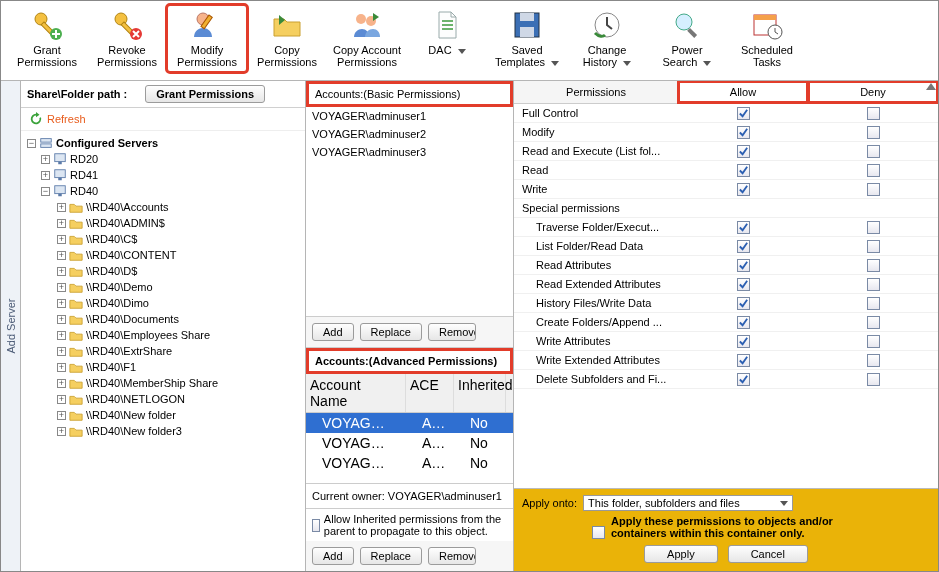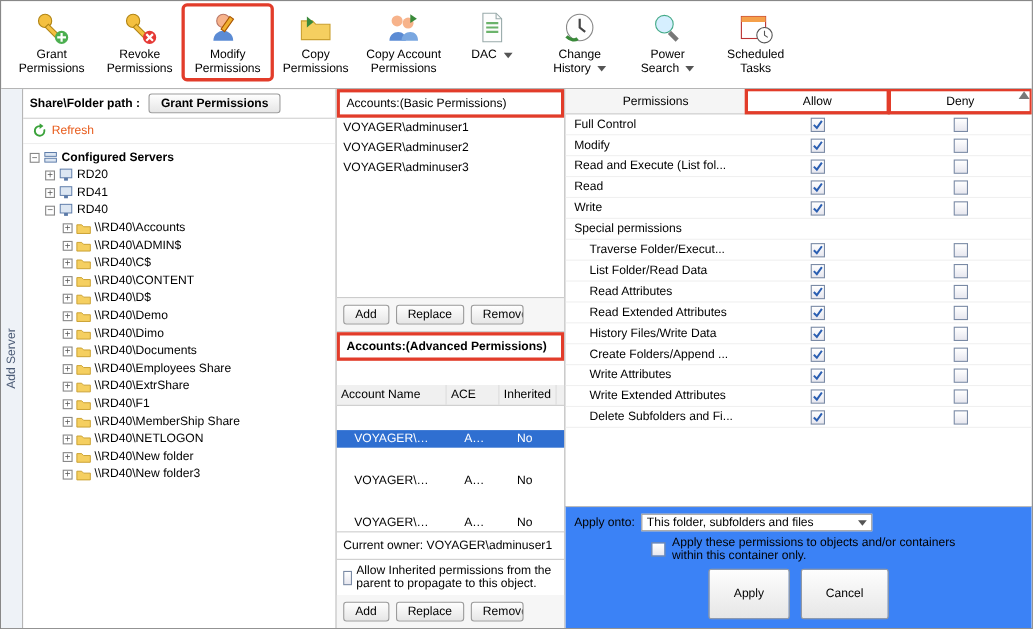--- a/index.html
+++ b/index.html
@@ -92,21 +92,21 @@
   .panel-right {
     flex: 1;
     display: flex;
     flex-direction: column;
     overflow: hidden;
   }
   
   .path-bar {
     display: flex;
     align-items: center;
-    gap: 8px;
+    gap: 18px;
     padding: 4px 6px;
     border-bottom: 1px solid #d0d0d0;
     font-weight: bold;
   }
   .btn {
     background: linear-gradient(#fefefe, #e6e6e6);
     border: 1px solid #9b9b9b;
     border-radius: 3px;
     padding: 2px 10px;
     font: inherit;
@@ -172,22 +172,21 @@
   }
   .adv-header {
     padding: 4px 6px;
     border: 3px solid #e23c2a;
     font-weight: bold;
     background: #fff;
   }
   .adv-grid-head, .adv-grid-row {
     display: grid;
     grid-template-columns: 100px 48px 52px;
-    font-size: 11px;
-    margin-top: 22px;
+    font-size: 14px;
   }
   .adv-grid-head {
     background: #f0f0f0;
     border-bottom: 1px solid #ccc;
   }
   .adv-grid-head > div {
     padding: 3px 4px;
     border-right: 1px solid #ddd;
   }
   .adv-grid-row > div { padding: 2px 16px; white-space: nowrap; overflow: hidden; text-overflow: ellipsis; }
@@ -245,34 +244,34 @@
     align-items: center; justify-content: center;
     background: linear-gradient(#fff,#e7e7ef);
     border: 1px solid #7a8aa5;
     vertical-align: middle;
   }
   .chk svg { display: none; }
   .chk.checked svg { display: block; }
   .apply-box {
     border-top: 1px solid #bbb;
     padding: 6px 8px 8px 8px;
-    background: #3b82f6;
+    background: #eab308;
   }
   .apply-row1 { display: flex; align-items: center; gap: 6px; margin-bottom: 4px; }
   .sel {
     border: 1px solid #999; background: #fff; font: inherit;
     padding: 1px 18px 1px 4px; position: relative;
   }
   .sel::after {
     content: '';
     position: absolute; right: 4px; top: 50%; transform: translateY(-40%);
     border-left: 4px solid transparent; border-right: 4px solid transparent;
     border-top: 5px solid #555;
   }
-  .apply-row2 { display: flex; align-items: center; gap: 6px; margin-bottom: 6px; padding-left: 70px;}
+  .apply-row2 { display: flex; align-items: flex-end; gap: 6px; margin-bottom: 6px; padding-left: 70px; font-weight: bold;}
   .apply-btns { display: flex; gap: 10px; justify-content: center; }
   .scroll-ind {
     position: absolute; right: 2px; top: 2px;
     width: 0; height: 0;
     border-left: 5px solid transparent;
     border-right: 5px solid transparent;
     border-bottom: 7px solid #777;
   }
 </style>
 </head>
@@ -339,20 +338,31 @@
     </div>
     <div class="tool-item">
       <span class="ti-icon">
         <svg width="32" height="32" viewBox="0 0 32 32">
           <path d="M8 3h12l5 5v21H8z" fill="#fdfdfd" stroke="#9aa"></path>
           <path d="M20 3v5h5" fill="none" stroke="#9aa"></path>
           <path d="M11 12h11M11 16h11M11 20h11" stroke="#6bb36b" stroke-width="2"></path>
         </svg>
       </span>
       <span class="ti-label">DAC <span class="caret"></span></span>
+    </div>
+    <div class="tool-item">
+      <span class="ti-icon">
+        <svg width="32" height="32" viewBox="0 0 32 32">
+          <rect x="4" y="4" width="24" height="24" fill="#3b6fb5" stroke="#234"></rect>
+          <rect x="9" y="4" width="14" height="8" fill="#cfd8e6"></rect>
+          <rect x="9" y="18" width="14" height="10" fill="#cfd8e6"></rect>
+        </svg>
+      </span>
+      <span class="ti-label">Saved
+Templates <span class="caret"></span></span>
     </div>
     <div class="tool-item">
       <span class="ti-icon">
         <svg width="32" height="32" viewBox="0 0 32 32">
           <circle cx="16" cy="16" r="12" fill="#fefefe" stroke="#888"></circle>
           <path d="M16 8v8l5 4" stroke="#444" stroke-width="2" fill="none"></path>
           <path d="M4 24c4 4 8 4 10 2" stroke="#3a8a3a" stroke-width="3" fill="none"></path>
         </svg>
       </span>
       <span class="ti-label">Change
@@ -770,17 +780,17 @@
       <div class="apply-row1">
         <span>Apply onto:</span>
         <span class="sel" style="min-width:210px;">This folder, subfolders and files</span>
       </div>
       <div class="apply-row2">
         <span class="chk"></span>
         <span style="max-width:270px;">Apply these permissions to objects and/or containers within this container only.</span>
       </div>
       <div class="apply-btns">
         <button class="btn" style="padding:2px 22px">Apply</button>
-        <button class="btn" style="padding:16px 22px">Cancel</button>
+        <button class="btn" style="padding:2px 22px">Cancel</button>
       </div>
     </div>
   </div>
 </div>
 
 </body></html>

